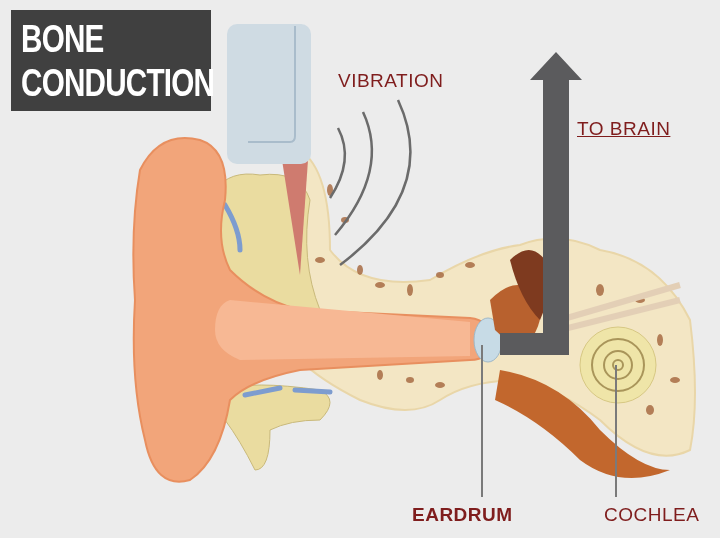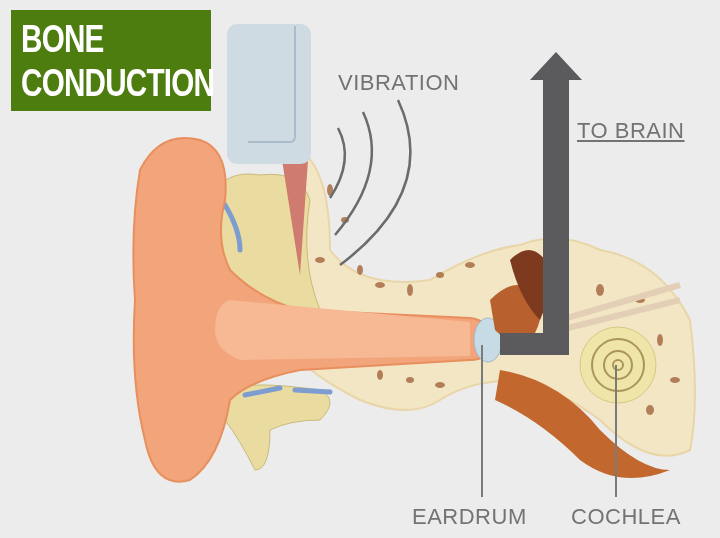--- a/index.html
+++ b/index.html
@@ -1,23 +1,23 @@
 <!DOCTYPE html>
 <html><head>
 <meta charset="utf-8">
 <style>
   html, body { margin:0; padding:0; }
   body { width:720px; height:538px; background:#ececec; overflow:hidden; position:relative;
          font-family:"Liberation Sans", sans-serif; }
-  .title-box { position:absolute; left:11px; top:10px; width:200px; height:101px; background:#4d7c0f; }
+  .title-box { position:absolute; left:11px; top:10px; width:200px; height:101px; background:#404040; }
   .title-line { position:absolute; left:10px; color:#fff; font-family:"Liberation Sans Narrow","Liberation Sans", sans-serif;
                 font-weight:bold; font-size:38px; letter-spacing:-1px; transform:scaleX(0.78); transform-origin:left center; }
   .t1 { top:8px; } .t2 { top:52px; }
   svg.art { position:absolute; left:0; top:0; }
-  .label { position:absolute; color:#737373; font-size:22px; letter-spacing:0.5px; }
+  .label { position:absolute; color:#7f1d1d; font-size:19px; letter-spacing:0.5px; }
 </style>
 </head>
 <body>
 
 <svg class="art" width="720" height="538" viewBox="0 0 720 538">
 
   <path d="M300 150 Q330 170 330 250 Q360 290 430 280 Q480 250 520 245 Q560 230 600 250 Q660 260 690 320 Q700 400 690 450 Q650 470 600 420 Q560 390 520 380 Q470 380 440 400 Q410 420 360 400 Q320 380 300 360 Z" fill="#f3e6c4" stroke="#e9d6a8" stroke-width="2"></path>
 
   <g fill="#a86d45" opacity="0.85">
     <ellipse cx="330" cy="190" rx="3" ry="6"></ellipse>
@@ -84,14 +84,14 @@
   <line x1="616" y1="365" x2="616" y2="497" stroke="#7a7a7a" stroke-width="2"></line>
 </svg>
 
 <div class="title-box">
   <div class="title-line t1">BONE</div>
   <div class="title-line t2">CONDUCTION</div>
 </div>
 
 <div class="label" style="left:338px; top:70px;">VIBRATION</div>
 <div class="label" style="left:577px; top:118px;text-decoration:underline;">TO BRAIN</div>
-<div class="label" style="left:412px; top:504px;">EARDRUM</div>
-<div class="label" style="left:571px; top:504px;">COCHLEA</div>
+<div class="label" style="left:412px; top:504px;font-weight:bold;">EARDRUM</div>
+<div class="label" style="left:604px; top:504px;">COCHLEA</div>
 
 </body></html>

